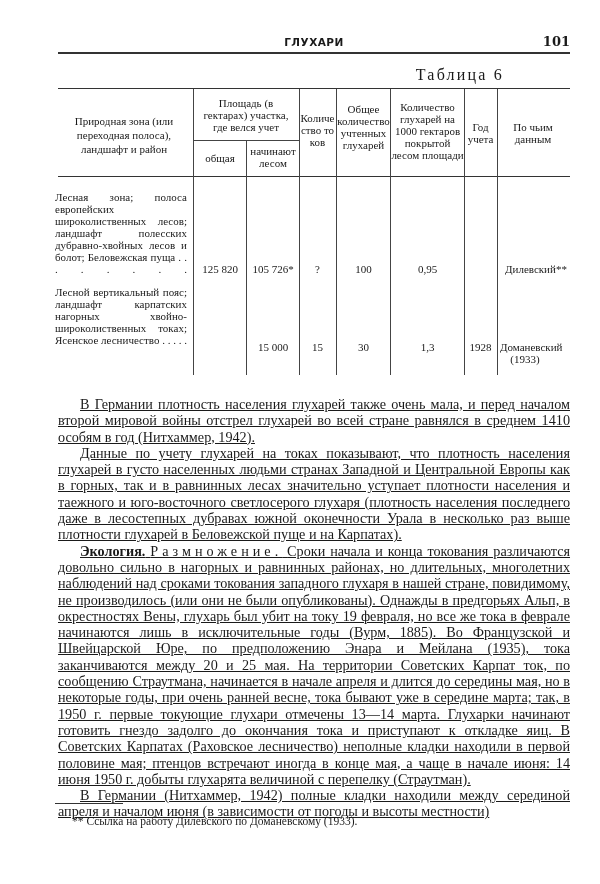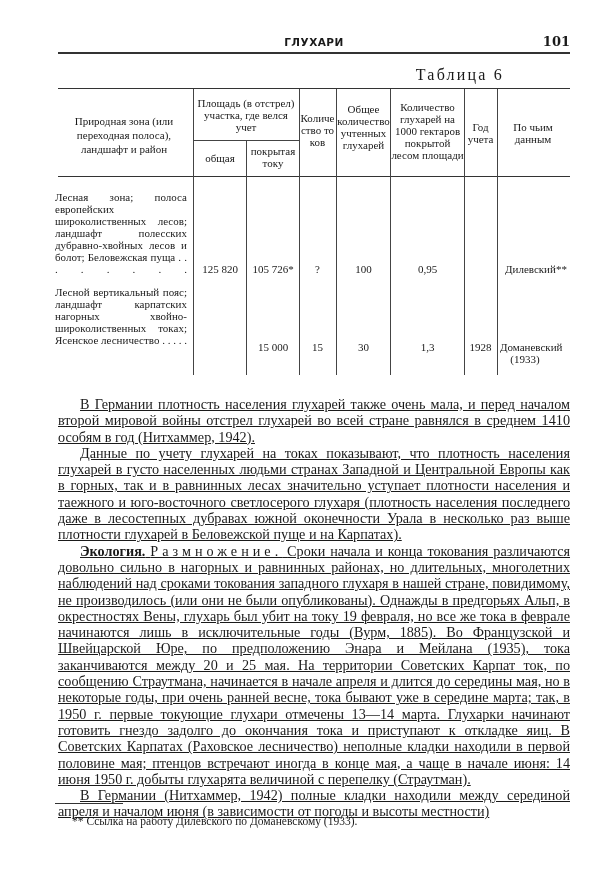--- a/index.html
+++ b/index.html
@@ -61,23 +61,23 @@
     <div class="vline" style="left:246px; top:140px; height:235px;"></div>
     <div class="vline" style="left:299px; top:89px; height:286px;"></div>
     <div class="vline" style="left:336px; top:89px; height:286px;"></div>
     <div class="vline" style="left:390px; top:89px; height:286px;"></div>
     <div class="vline" style="left:464px; top:89px; height:286px;"></div>
     <div class="vline" style="left:497px; top:89px; height:286px;"></div>
 
     <div class="hline" style="left:193px; top:140px; width:106px;"></div>
 
     <div class="th" style="left:58px; top:114px; width:132px; line-height:14px;">Природная зона (или переходная полоса), ландшафт и район</div>
-    <div class="th" style="left:196px; top:97px; width:100px;">Площадь (в отстрел) участка, где велся учет</div>
+    <div class="th" style="left:196px; top:97px; width:100px;">Площадь (в гектарах) участка, где велся учет</div>
     <div class="th" style="left:194px; top:152px; width:52px;">общая</div>
-    <div class="th" style="left:247px; top:145px; width:52px;">покрытая току</div>
+    <div class="th" style="left:247px; top:145px; width:52px;">начинают лесом</div>
     <div class="th" style="left:299px; top:112px; width:37px; word-break:break-all;">Количество токов</div>
     <div class="th" style="left:337px; top:103px; width:53px;">Общее количество учтенных глухарей</div>
     <div class="th" style="left:391px; top:101px; width:73px;">Количество глухарей на 1000 гектаров покрытой лесом площади</div>
     <div class="th" style="left:464px; top:121px; width:33px;">Год учета</div>
     <div class="th" style="left:500px; top:121px; width:66px;">По чьим данным</div>
 
     <div>
       <div class="td zone" style="left:55px; top:191px; width:132px;">Лесная зона; полоса европейских широколиственных лесов; ландшафт полесских дубравно-хвойных лесов и болот; Беловежская пуща . . . . . . . .</div>
       <div class="td num" style="left:194px; top:263px; width:52px;">125 820</div>
       <div class="td num" style="left:247px; top:263px; width:52px;">105 726*</div>

